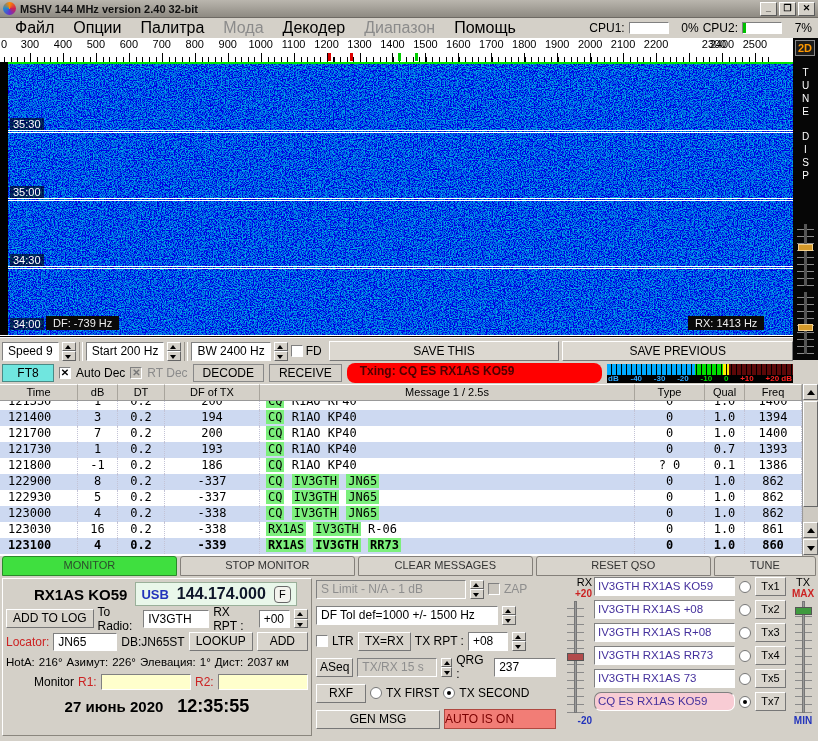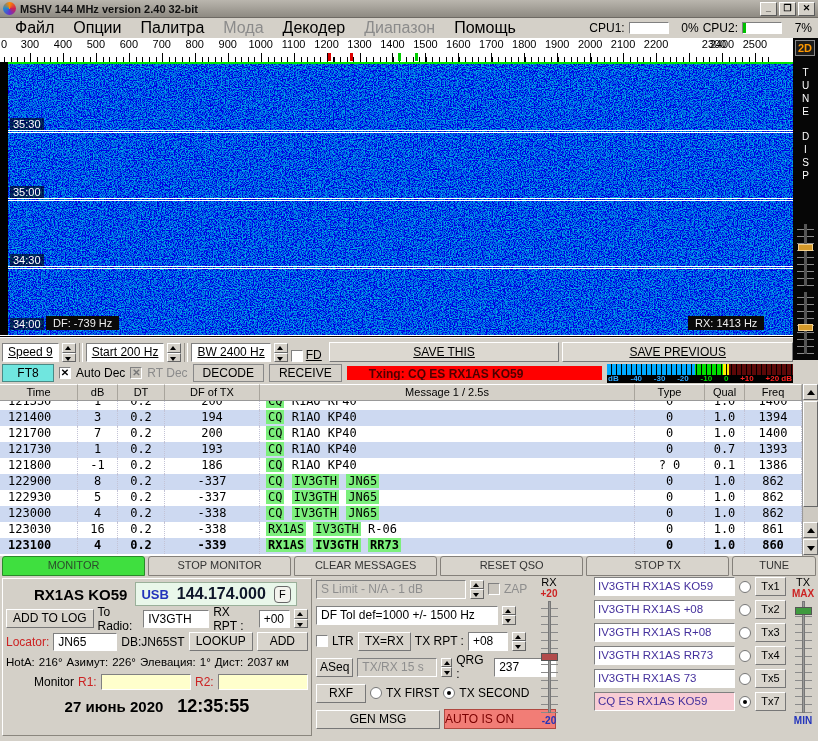--- a/index.html
+++ b/index.html
@@ -57,21 +57,21 @@
     text-align:center; line-height:14px; }
   .vletter { width:100%; text-align:center; font-size:10px; line-height:13px; color:#fff; position:absolute; }
   .sideslider { position:absolute; left:4px; width:17px; height:62px;
     background:repeating-linear-gradient(0deg,#8a8a8a 0 1px,transparent 1px 7px); }
   .sideslider .groove { position:absolute; left:7px; top:0; bottom:0; width:3px; background:#555; }
   .sideslider .handle { position:absolute; left:1px; width:15px; height:7px;
     background:#d59a2b; border:1px solid #f4d08a; }
 
   
   .speedrow { position:absolute; top:340px; left:0; width:795px; height:22px;
-    display:flex; align-items:flex-end; gap:3px; padding:0 2px;text-decoration:underline; }
+    display:flex; align-items:center; gap:3px; padding:0 2px; }
   .spinval { background:#fff; border:1px solid; border-color:#808080 #fff #fff #808080;
     height:19px; line-height:17px; padding:0 5px; font-size:12px; white-space:nowrap; }
   .spinner { width:14px; height:19px; display:flex; flex-direction:column; flex:none; }
   .spin-btn { flex:1; background:#d4d0c8; border:1px solid; border-color:#fff #666 #666 #fff; position:relative; }
   .spin-btn.up::after { content:""; position:absolute; left:2px; top:2px;
     border:3px solid transparent; border-bottom:4px solid #000; border-top:none; }
   .spin-btn.dn::after { content:""; position:absolute; left:2px; top:3px;
     border:3px solid transparent; border-top:4px solid #000; border-bottom:none; }
   .groupgap { width:4px; height:19px; border-left:1px solid #9a968e; border-right:1px solid #fff; }
   .checkbox { width:12px; height:12px; background:#fff; border:1px solid;
@@ -84,22 +84,22 @@
 
   
   .ft8row { position:absolute; top:363px; left:0; width:795px; height:20px;
     display:flex; align-items:center; gap:5px; padding:0 2px; }
   .ft8chip { background:#70e6df; border:1px solid #4a8a86; width:52px; text-align:center;
     height:18px; line-height:16px; font-size:12px; flex:none; }
   .cklabel { font-size:12px; }
   .cklabel.gray { color:#8b8b8b; }
   .flatbtn { border:1px solid #888; background:#d4d0c8; height:18px; line-height:16px;
     padding:0 9px; font-size:12px; flex:none; }
-  .txing { background:#ff0000; color:#4d0000; font-weight:bold; height:14px; line-height:17px;
-    flex:1; padding:0 22px; font-size:12px; white-space:nowrap; overflow:hidden; }
+  .txing { background:#ff0000; color:#4d0000; font-weight:bold; height:20px; line-height:17px;
+    flex:1; padding:0 13px; font-size:12px; white-space:nowrap; overflow:hidden;border-radius:8px; }
   .meter { width:186px; height:19px; background:#000; flex:none; }
   .meter-seg { height:11px; position:relative;
     background:linear-gradient(90deg,#00aaff 0 88px,#00dd00 88px 116px,#ffee00 116px 122px,#5c0808 122px 186px); }
   .meter-seg::after { content:""; position:absolute; inset:0;
     background:repeating-linear-gradient(90deg,transparent 0 4px,#000 4px 5px); }
   .meter-labels { height:8px; display:flex; justify-content:space-between;
     font-size:8px; font-weight:bold; line-height:8px; padding:0 1px; }
   .ml-blue{color:#2fa8ff} .ml-green{color:#00dd00} .ml-red{color:#ff2222}
 
   
@@ -167,36 +167,36 @@
     height:19px; line-height:17px; padding:0 4px; white-space:nowrap; overflow:hidden; }
   .whitebox { background:#fff; border:1px solid; border-color:#808080 #fff #fff #808080;
     height:19px; line-height:17px; padding:0 4px; white-space:nowrap; }
   .gray { color:#8e8e8e; }
   .radio { width:12px; height:12px; border-radius:50%; background:#fff;
     border:1px solid #777; position:relative; flex:none; }
   .radio.sel::after { content:""; position:absolute; inset:3px; background:#000; border-radius:50%; }
   .autobtn { background:#f27d76; border:1px solid #b04840; color:#7a0000; 
     font-size:12px; height:20px; line-height:18px; flex:1; }
 
-  .rx-col { position:absolute; left:532px; top:0; width:34px; height:164px; text-align:center; }
+  .rx-col { position:absolute; left:558px; top:0; width:34px; height:164px; text-align:right; }
   .rx-col .lab { font-size:11px; }
   .maxlab { color:#cc2222; font-size:10px; font-weight:bold; }
   .minlab { color:#2233bb; font-size:10px; font-weight:bold; }
   .vtrack { position:relative; margin:2px auto; width:17px;
     background:repeating-linear-gradient(0deg,#8a8a8a 0 1px,transparent 1px 8px); }
   .vtrack .groove { position:absolute; left:7px; top:0; bottom:0; width:3px; background:#9a9a9a;
     border:1px solid #777; }
   .vhandle { position:absolute; left:0; width:17px; height:8px; border:1px solid #555; }
 
   .msgs { position:absolute; left:594px; top:0; width:192px; }
   .msg-row { display:flex; align-items:center; gap:4px; height:21px; margin-bottom:2px; }
   .msg-input { flex:1; height:19px; background:#fff; border:1px solid;
     border-color:#808080 #fff #fff #808080; color:#44309c; font-size:11.5px;
     line-height:17px; padding:0 3px; white-space:nowrap; overflow:hidden; }
-  .msg-input.pink { background:#f8ccd4; }
+  .msg-input.pink { background:#f8ccd4;border-radius:7px; }
   .txbtn { width:31px; height:19px; background:#d8d4cc; border:1px solid;
     border-color:#fff #777 #777 #fff; font-size:11px; line-height:17px; text-align:center; flex:none; }
 
   .tx-col { position:absolute; left:788px; top:0; width:30px; height:164px; text-align:center; }
 </style>
 </head>
 <body>
 
 <div class="titlebar">
   <div class="title-icon"></div>
@@ -473,21 +473,20 @@
     <div class="sbtn arr-up" style="top:138px"></div>
     <div class="sbtn arr-dn" style="top:155px"></div>
   </div>
 </div>
 
 <div class="tabs" id="tabs">
     <div class="tab active">MONITOR</div>
     <div class="tab">STOP MONITOR</div>
     <div class="tab">CLEAR MESSAGES</div>
     <div class="tab">RESET QSO</div>
-    <div class="tab">STOP TX</div>
     <div class="tab narrow">TUNE</div>
   </div>
 
 <div class="bottom">
 
   <div class="panel-left">
     <div class="rowA">
       <span class="callsign">RX1AS KO59</span>
       <span class="freqdisp">
         <span class="sideband">USB</span>

